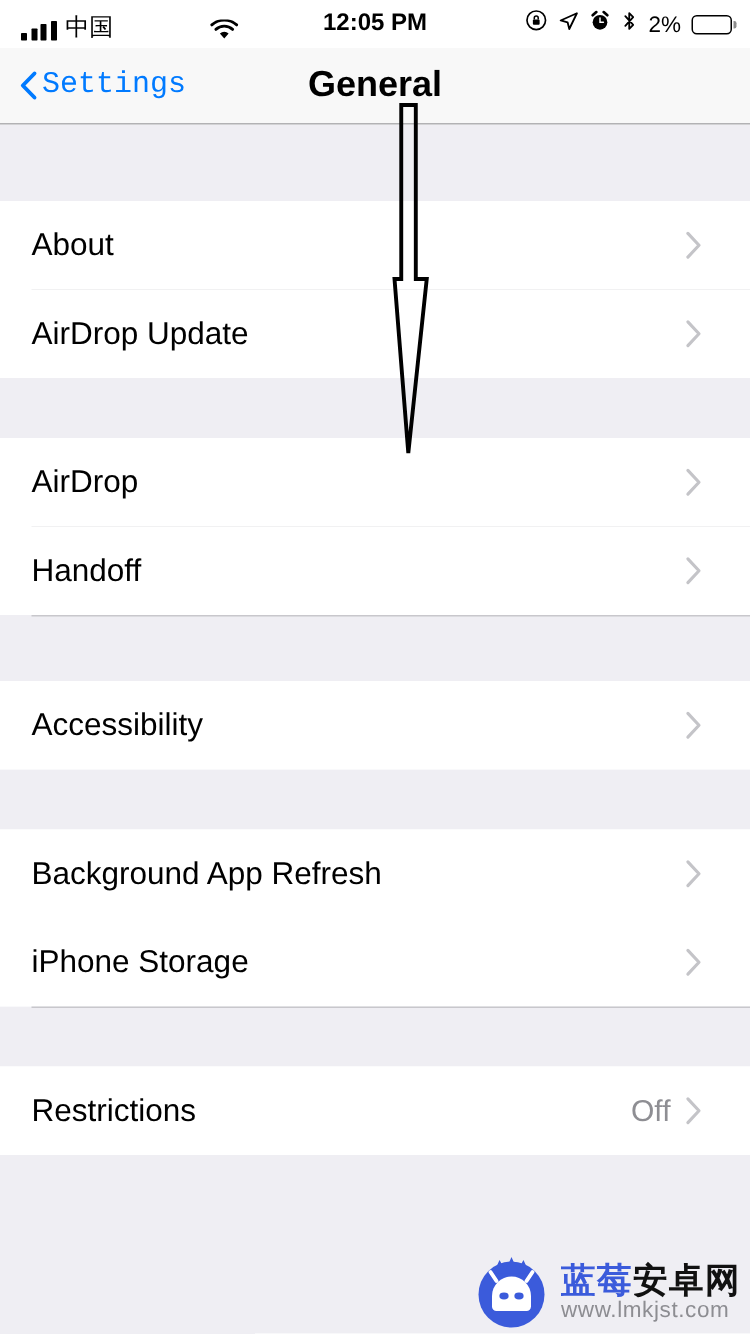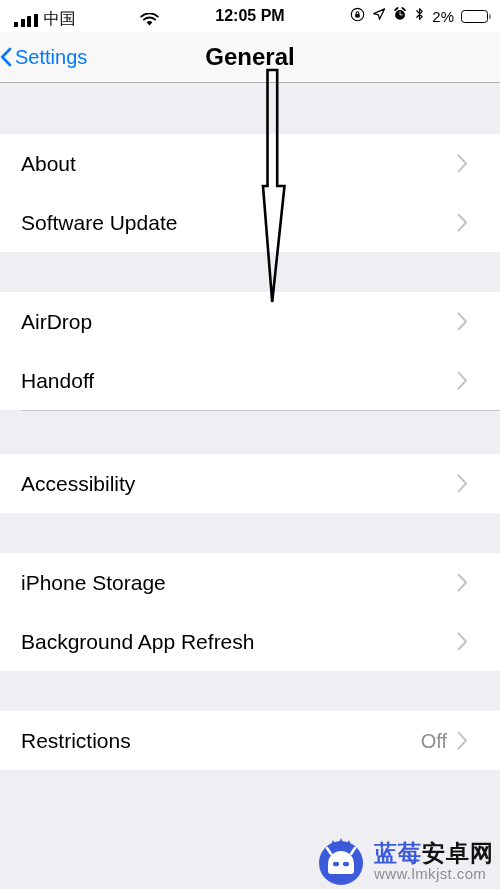--- a/index.html
+++ b/index.html
@@ -42,22 +42,22 @@
     width:2px; height:5px; background:#000; border-radius:0 1.5px 1.5px 0; opacity:.45;
   }
   .batt .fill { height:100%; background:#000; border-radius:1.6px; }
 
   
   .navbar {
     position:relative; height:51px; background:#f8f8f8;
     border-bottom:0.5px solid #b2b2b4; display:flex; align-items:center;
   }
   .backbtn {
-    display:flex; align-items:center; gap:3px; cursor:pointer;
-    position:relative; z-index:3;
+    display:flex; align-items:center; gap:3px; padding-left:13px; cursor:pointer;
+    position:relative; z-index:3;font-family:Liberation Mono, monospace;
   }
   .back-chev { width:12px; height:20px; display:block; }
   .back-label { font-size:20px; color:#007aff; line-height:1; }
   .nav-title {
     position:absolute; left:0; right:0; text-align:center;
     font-size:24px; font-weight:bold; color:#000; pointer-events:none;
   }
 
   
   .gap { background:#efeef3; }
@@ -167,21 +167,21 @@
       <div class="gap" style="height: 51px;"></div>
       <div class="group">
         <div class="row">
           <span class="label">About</span>
           <span class="chev"><svg viewBox="0 0 11 19" width="11" height="19">
               <path d="M1.6 1.6 L9 9.5 L1.6 17.4" fill="none" stroke="#c4c4c8" stroke-width="2.1" stroke-linecap="round" stroke-linejoin="round"></path>
             </svg></span>
           <div class="sep"></div>
         </div>
         <div class="row">
-          <span class="label">Software Update</span>
+          <span class="label">AirDrop Update</span>
           <span class="chev"><svg viewBox="0 0 11 19" width="11" height="19">
               <path d="M1.6 1.6 L9 9.5 L1.6 17.4" fill="none" stroke="#c4c4c8" stroke-width="2.1" stroke-linecap="round" stroke-linejoin="round"></path>
             </svg></span>
         </div>
       </div>
       <div class="gap" style="height: 40px;"></div>
       <div class="group">
         <div class="row">
           <span class="label">AirDrop</span>
           <span class="chev"><svg viewBox="0 0 11 19" width="11" height="19">
@@ -202,31 +202,31 @@
         <div class="row">
           <span class="label">Accessibility</span>
           <span class="chev"><svg viewBox="0 0 11 19" width="11" height="19">
               <path d="M1.6 1.6 L9 9.5 L1.6 17.4" fill="none" stroke="#c4c4c8" stroke-width="2.1" stroke-linecap="round" stroke-linejoin="round"></path>
             </svg></span>
         </div>
       </div>
       <div class="gap" style="height: 40px;"></div>
       <div class="group">
         <div class="row">
+          <span class="label">Background App Refresh</span>
+          <span class="chev"><svg viewBox="0 0 11 19" width="11" height="19">
+              <path d="M1.6 1.6 L9 9.5 L1.6 17.4" fill="none" stroke="#c4c4c8" stroke-width="2.1" stroke-linecap="round" stroke-linejoin="round"></path>
+            </svg></span>
+        </div>
+        <div class="row">
           <span class="label">iPhone Storage</span>
           <span class="chev"><svg viewBox="0 0 11 19" width="11" height="19">
               <path d="M1.6 1.6 L9 9.5 L1.6 17.4" fill="none" stroke="#c4c4c8" stroke-width="2.1" stroke-linecap="round" stroke-linejoin="round"></path>
             </svg></span>
           <div class="sep"></div>
-        </div>
-        <div class="row">
-          <span class="label">Background App Refresh</span>
-          <span class="chev"><svg viewBox="0 0 11 19" width="11" height="19">
-              <path d="M1.6 1.6 L9 9.5 L1.6 17.4" fill="none" stroke="#c4c4c8" stroke-width="2.1" stroke-linecap="round" stroke-linejoin="round"></path>
-            </svg></span>
         </div>
       </div>
       <div class="gap" style="height: 40px;"></div>
       <div class="group">
         <div class="row">
           <span class="label">Restrictions</span>
           <span class="value">Off</span>
           <span class="chev"><svg viewBox="0 0 11 19" width="11" height="19">
               <path d="M1.6 1.6 L9 9.5 L1.6 17.4" fill="none" stroke="#c4c4c8" stroke-width="2.1" stroke-linecap="round" stroke-linejoin="round"></path>
             </svg></span>

